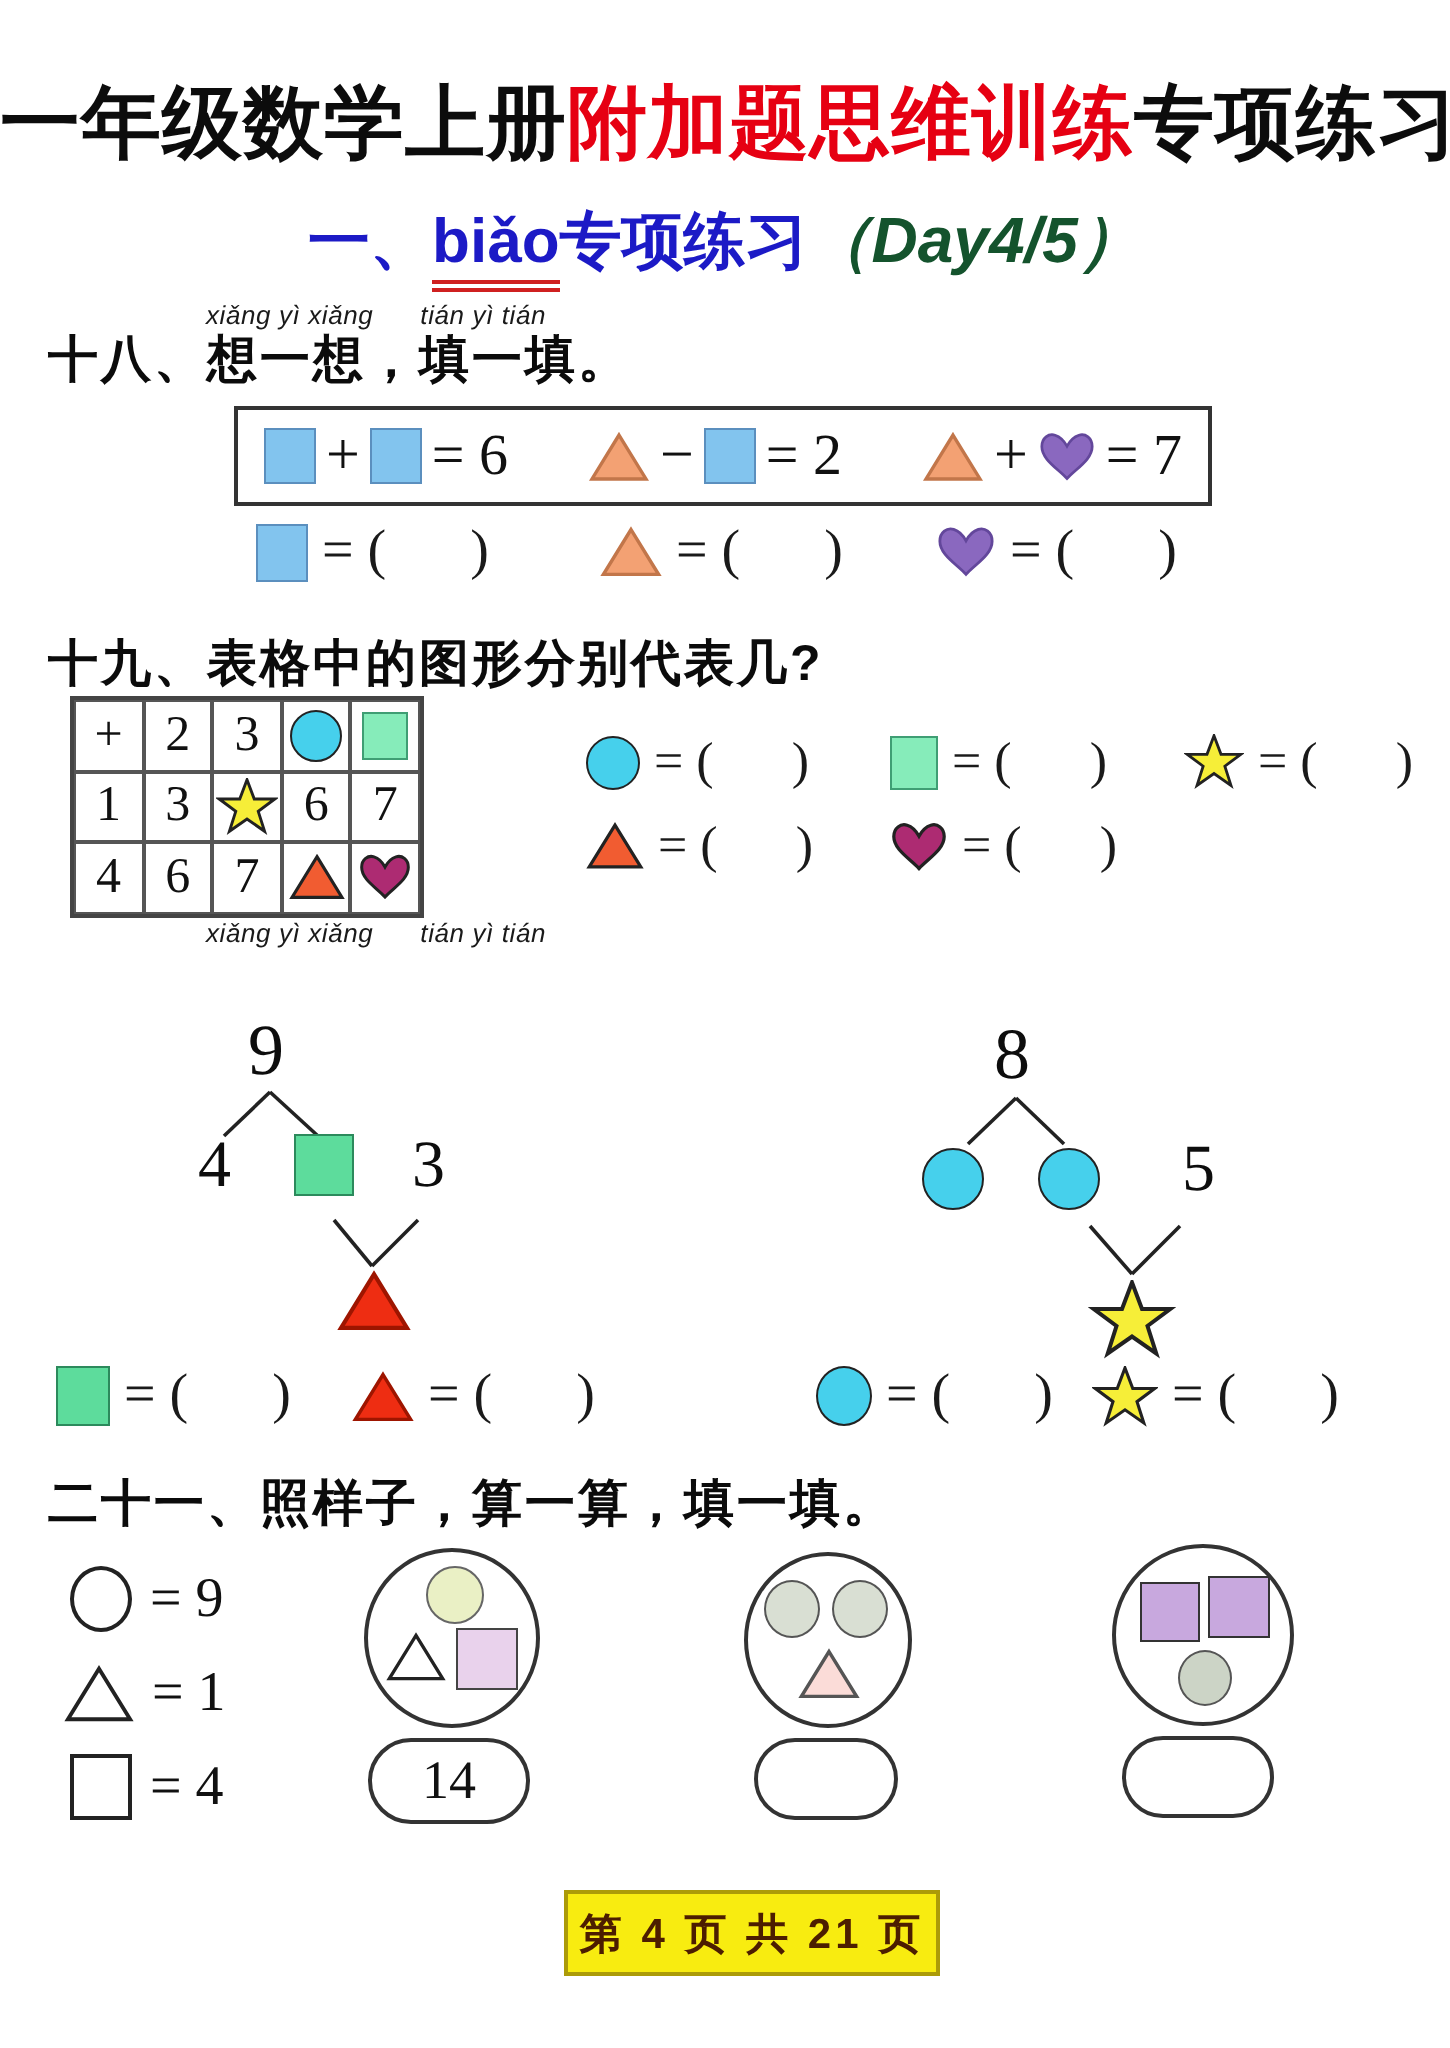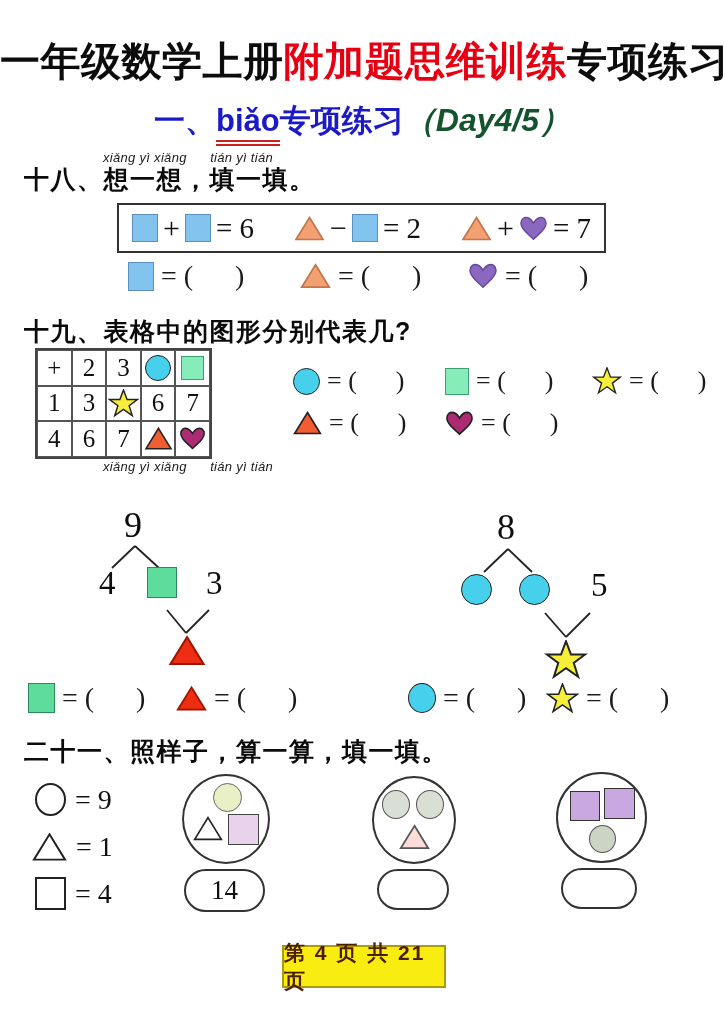--- a/index.html
+++ b/index.html
@@ -59,21 +59,21 @@
   
   .num{position:absolute;font-family:"Liberation Serif",serif;font-size:33px;color:#0d0d0d;}
   
   .legendrow{position:absolute;display:flex;align-items:center;gap:9px;
              font-family:"Liberation Serif",serif;font-size:28px;}
   .bigellipse{position:absolute;border:2px solid #333;border-radius:50%;box-sizing:border-box;}
   .pill{position:absolute;border:2px solid #333;border-radius:22px;display:flex;align-items:center;
         justify-content:center;font-family:"Liberation Serif",serif;font-size:27px;box-sizing:border-box;}
   .inner{position:absolute;}
   
-  .footer{position:absolute;left:282px;top:945px;width:164px;height:43px;background:#f8ec10;
+  .footer{position:absolute;left:282px;top:945px;width:188px;height:43px;background:#f8ec10;
           border:2px solid #ac9b08;display:flex;align-items:center;justify-content:center;
           font-size:21px;font-weight:bold;letter-spacing:2px;color:#4c1d00;box-sizing:border-box;}
 </style>
 </head>
 <body>
 
 <div class="page">
 
   <svg class="overlay" viewBox="0 0 725 1024">
     <line x1="135" y1="546" x2="112" y2="568"></line>

